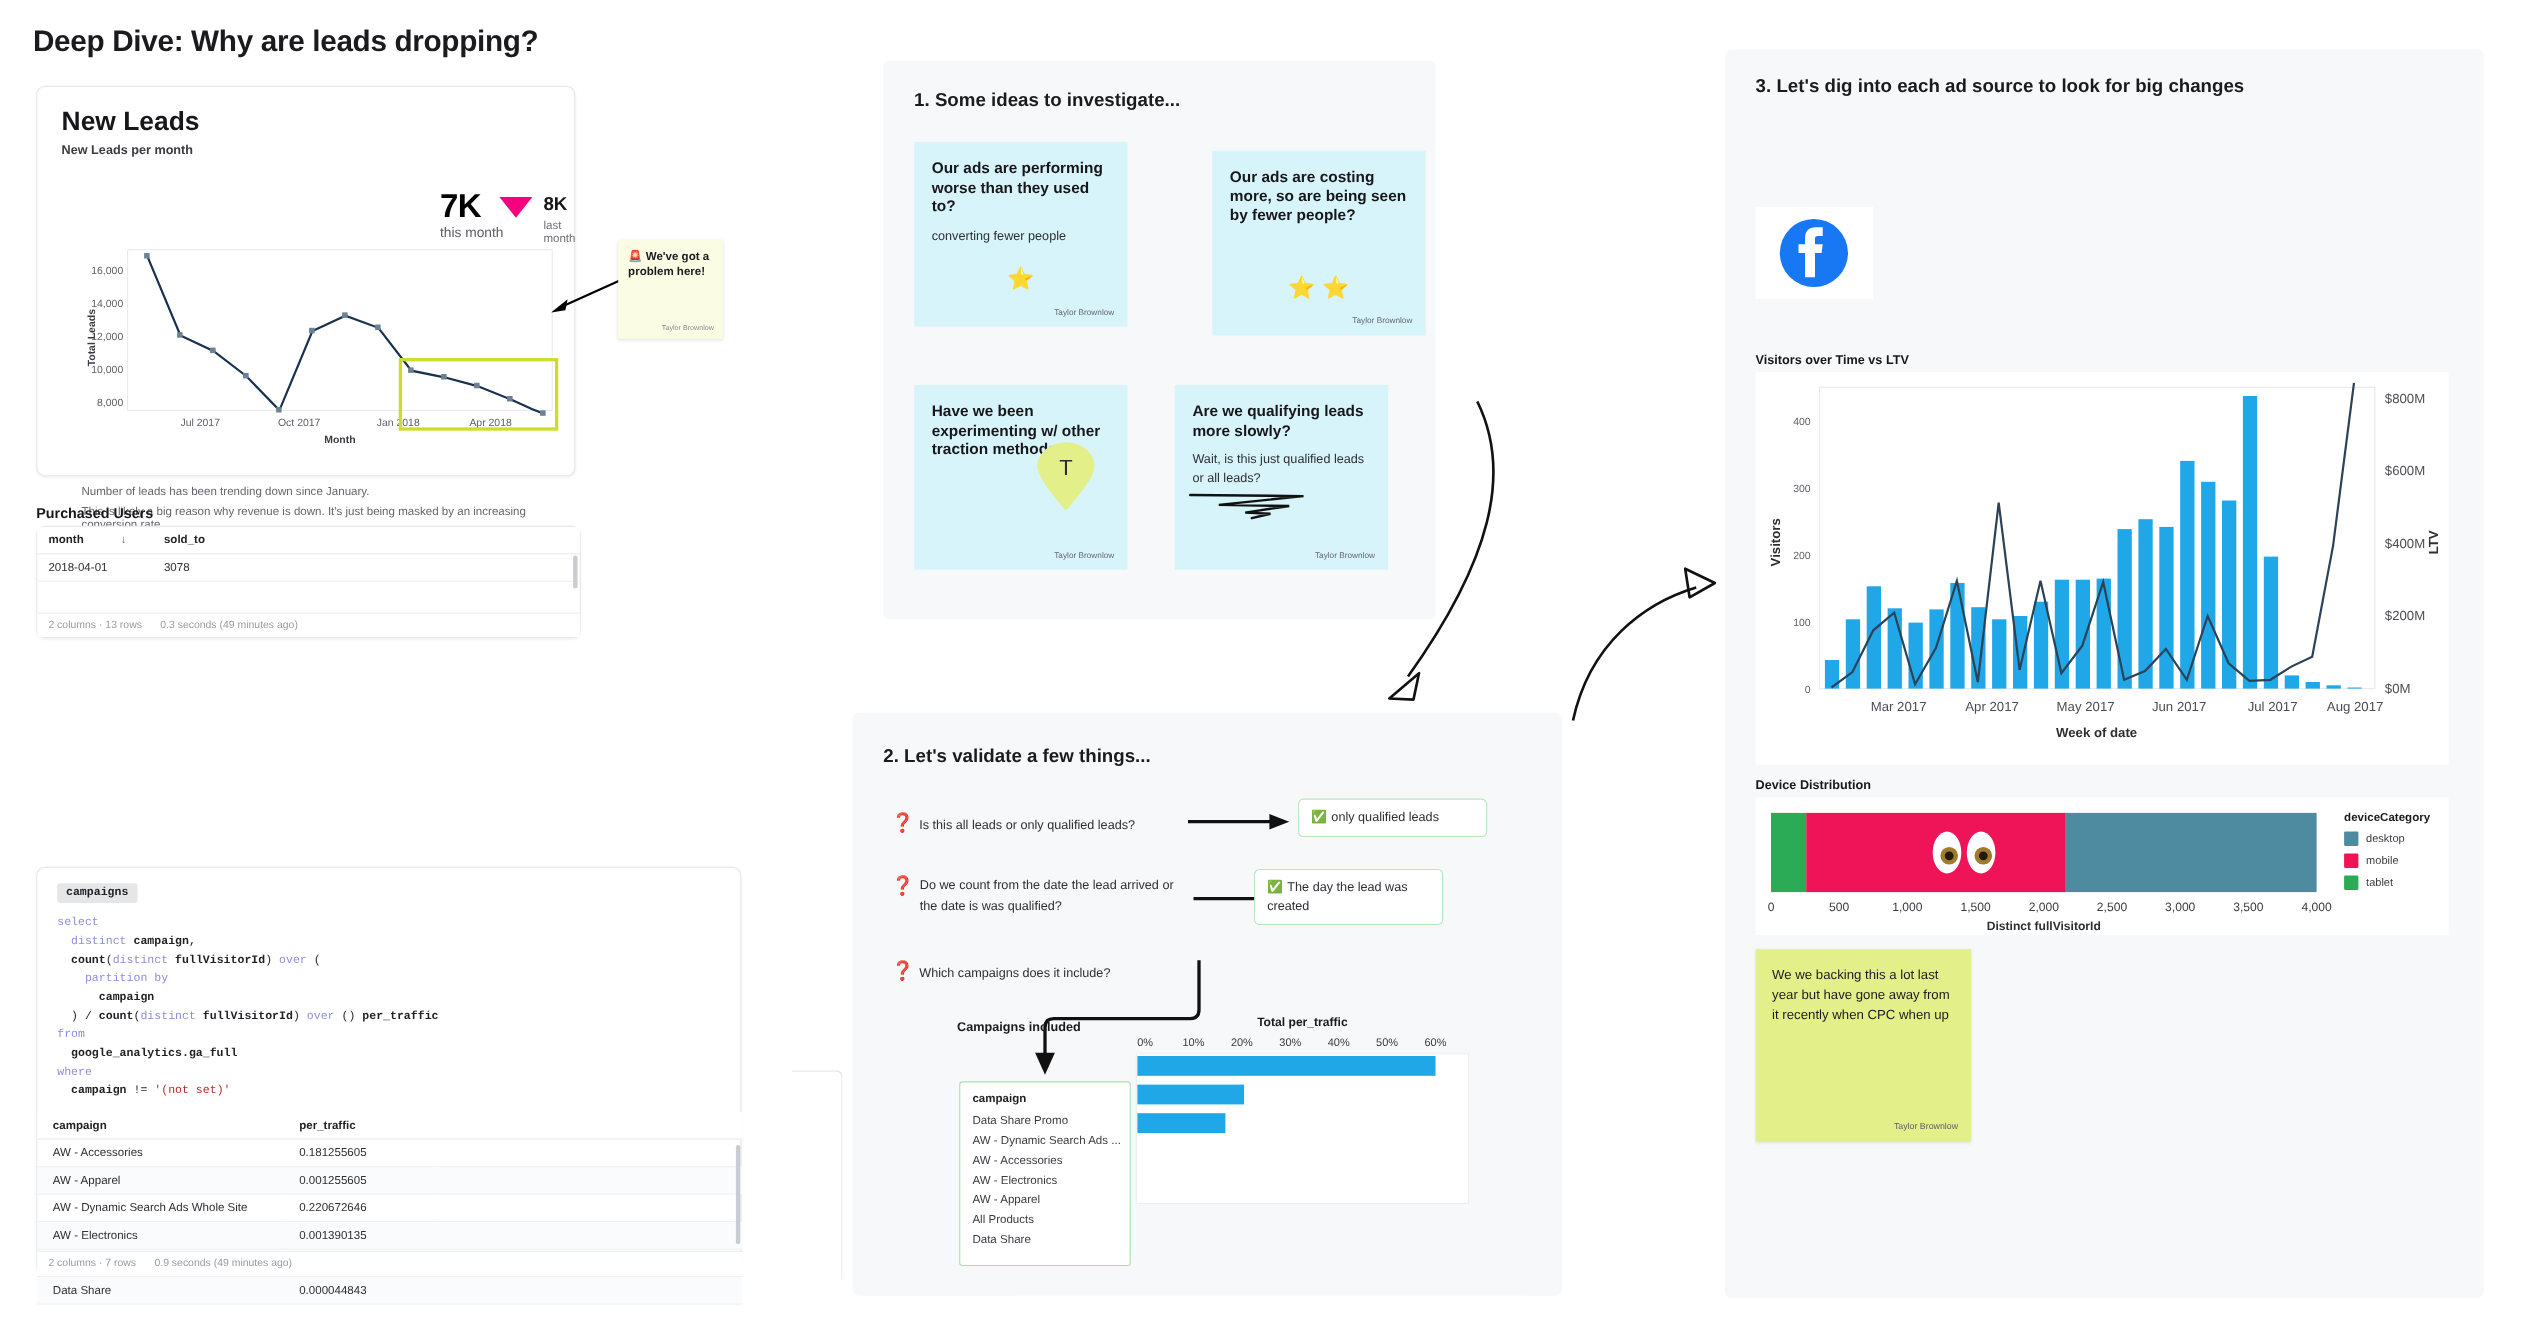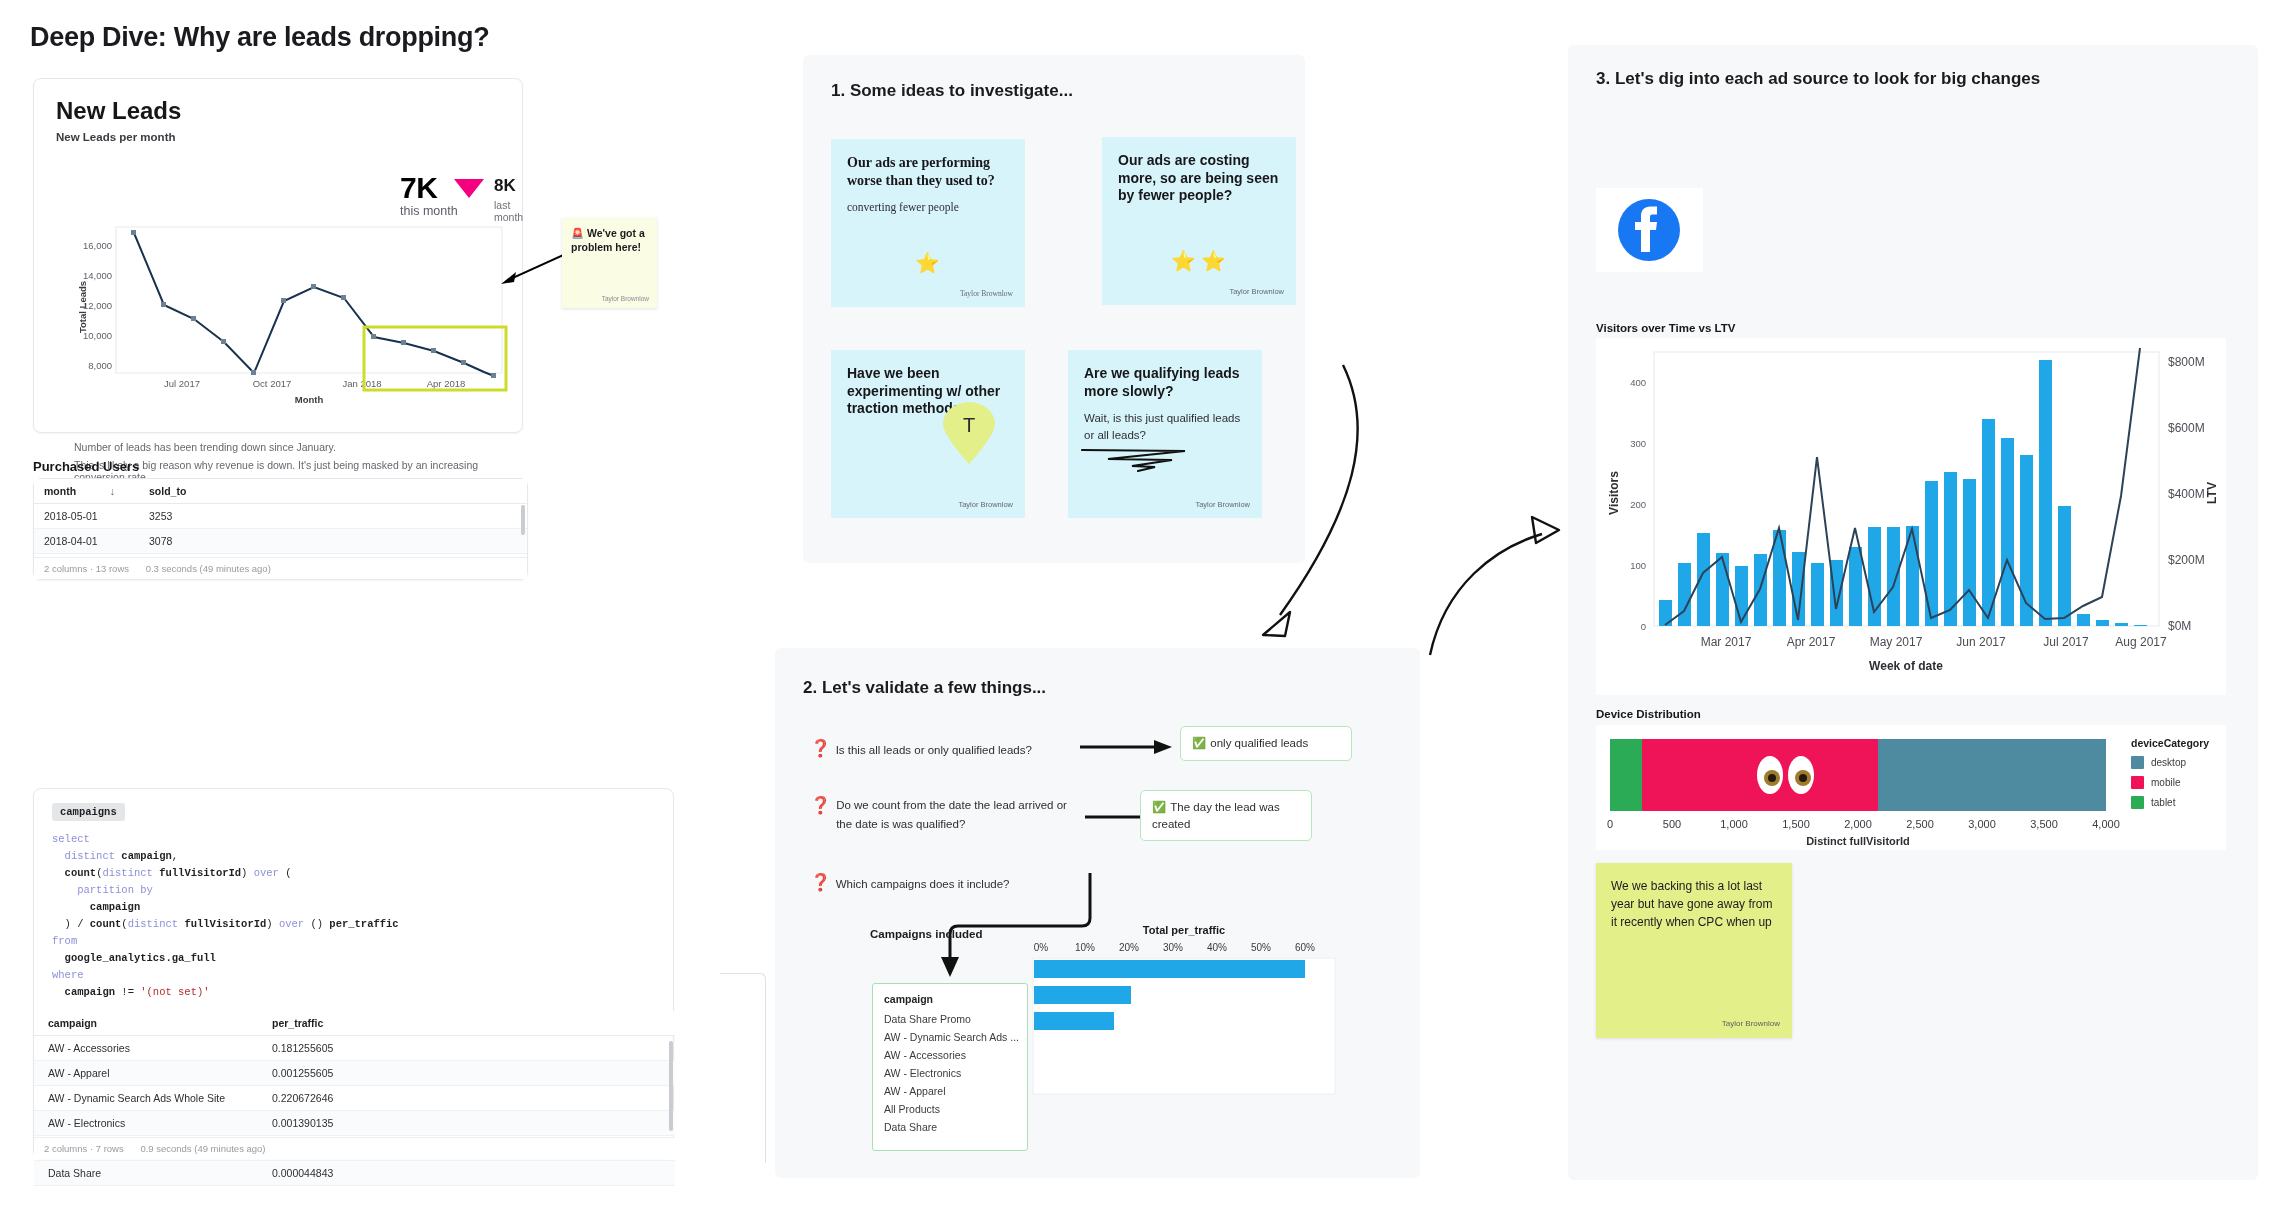--- a/index.html
+++ b/index.html
@@ -250,25 +250,20 @@
         <th style="width:105px">
           <span>month</span>
           <span style="float:right; padding-right:14px; color:#6b6b74;">↓</span>
         </th>
         <th style="width:105px">sold_to</th>
         <th></th>
       </tr>
         </thead>
       <tbody>
         <tr>
-          <td>2018-05-01</td>
-          <td>3253</td>
-            <td></td>
-        </tr>
-        <tr>
           <td>2018-04-01</td>
           <td>3078</td>
             <td></td>
         </tr>
       </tbody>
     </table>
     <div class="scrollbar-v"></div>
     <div class="tbl-foot">
       <span>2 columns · 13 rows</span><span class="gap"></span>
       <span>0.3 seconds (49 minutes ago)</span>
@@ -336,21 +331,21 @@
         <span>0.9 seconds (49 minutes ago)</span>
       </div>
     </div>
   </div>
 
   <div class="abs" style="left:720px; top:973px; width:46px; height:190px; border-top:1px solid #dfe1e3; border-right:1px solid #dfe1e3; border-top-right-radius:6px;"></div>
 
   <div class="abs panel" id="panel1">
     <div class="abs" id="panel1-title">1. Some ideas to investigate...</div>
 
-    <div class="idea-card" style="left:28px; top:84px;font-family:Liberation Serif, serif;">
+    <div class="idea-card" style="left:28px; top:74px;">
       <div class="h">Our ads are performing worse than they used to?</div>
       <div class="b">converting fewer people</div>
       <div class="stars" style="top:112px;">⭐</div>
       <div class="author">Taylor Brownlow</div>
     </div>
 
     <div class="idea-card" style="left:265px; top:82px;margin-left:34px;">
       <div class="h">Our ads are costing more, so are being seen by fewer people?</div>
       <div class="stars" style="top:112px;">⭐ ⭐</div>
       <div class="author">Taylor Brownlow</div>

